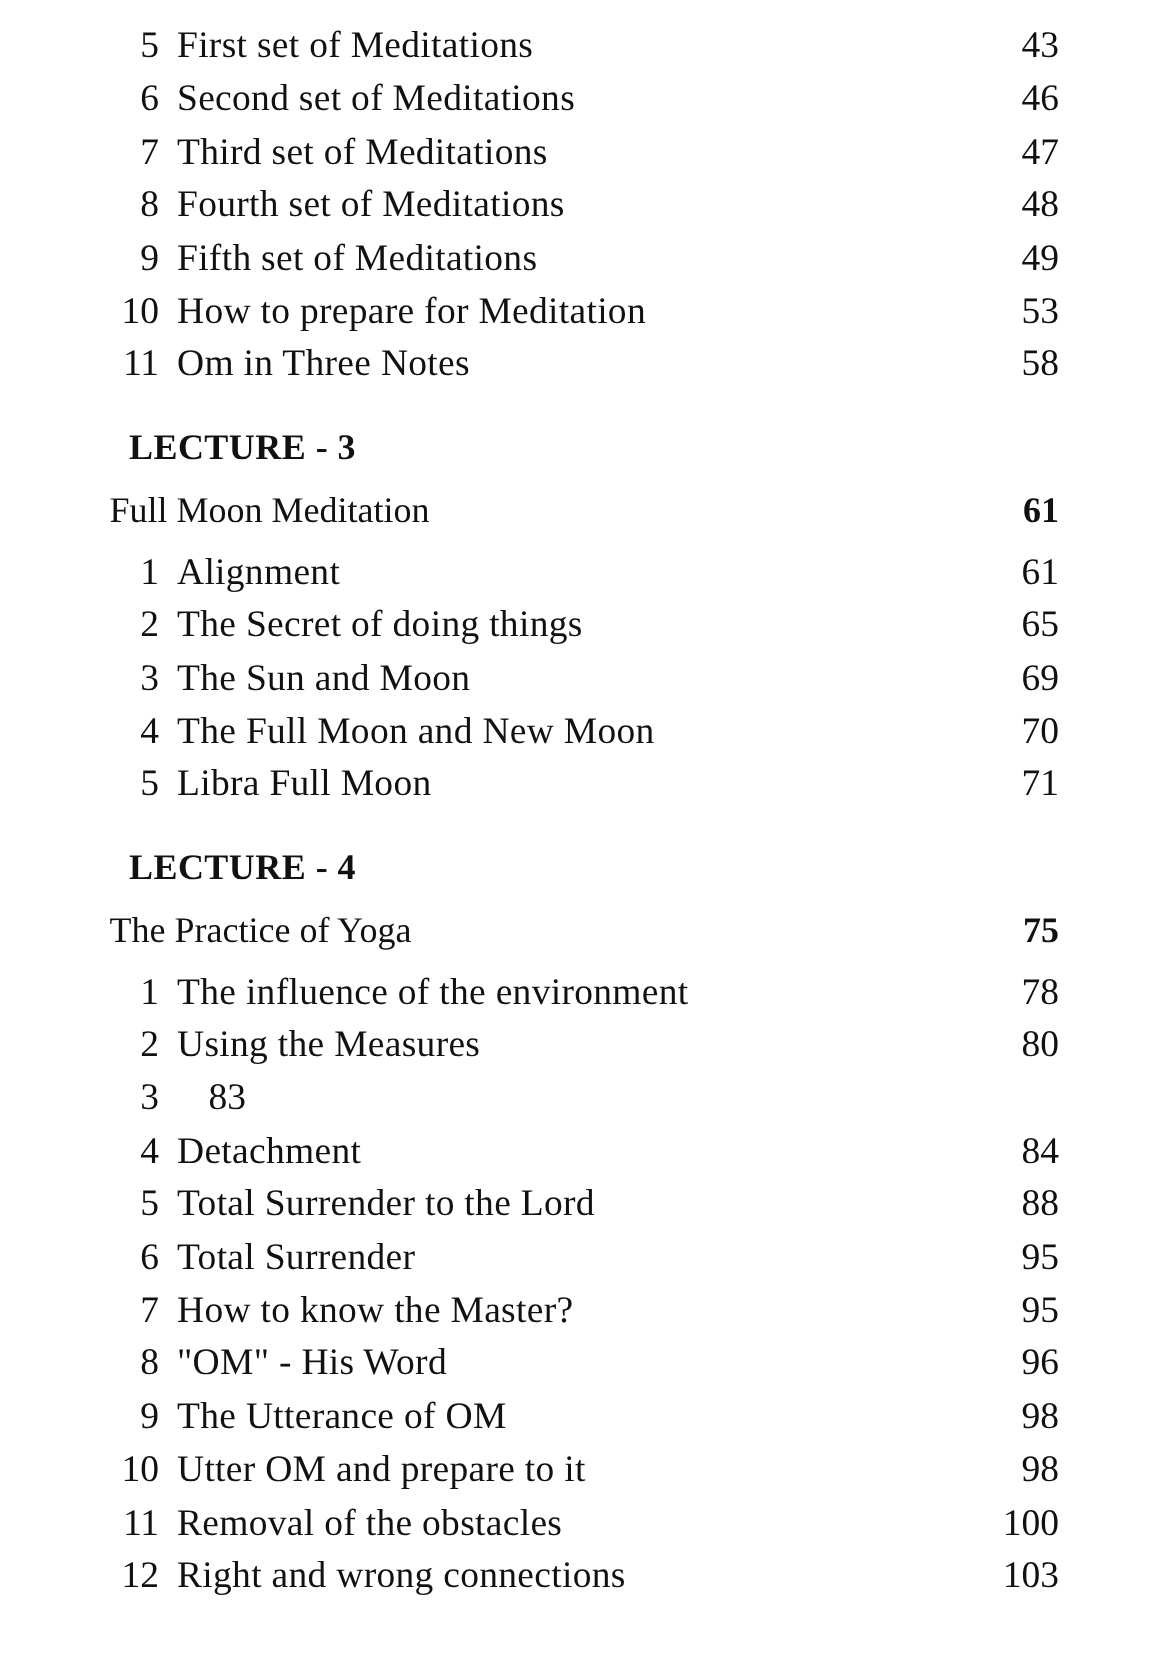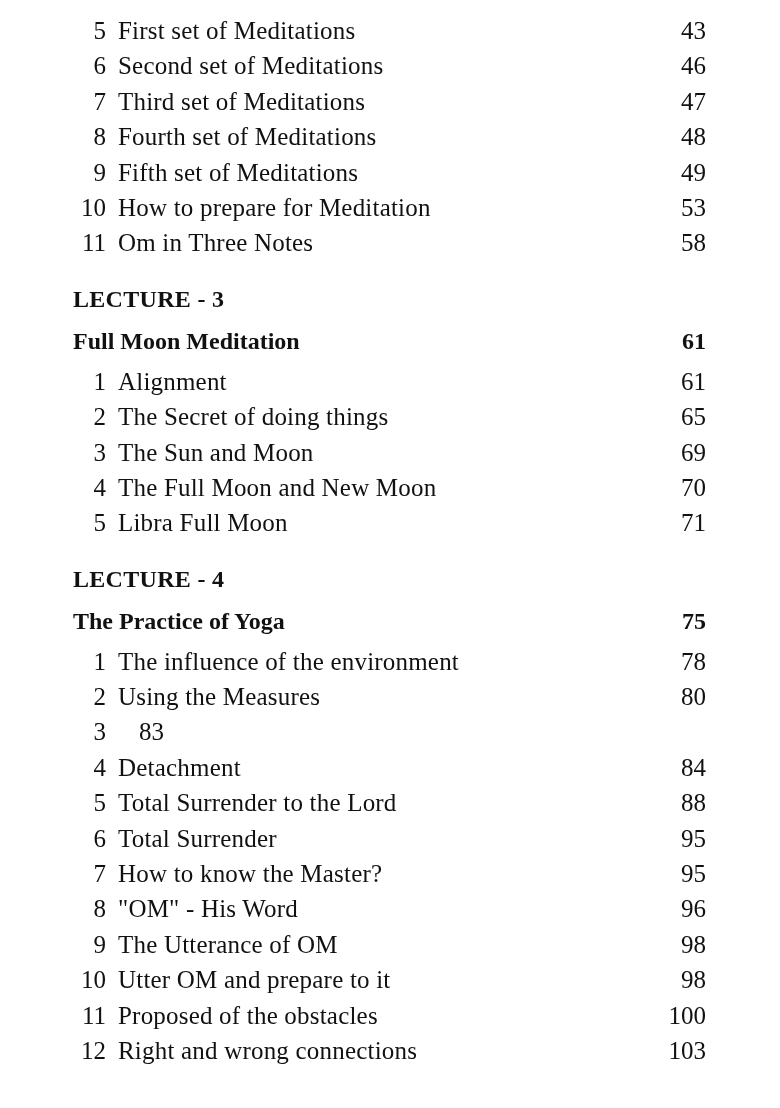--- a/index.html
+++ b/index.html
@@ -66,33 +66,33 @@
   
   .section-head {
     margin-top: 20px;
   }
   .lecture-label {
     display: block;
     font-size: 24px;
     font-weight: bold;
     font-style: normal;
     letter-spacing: 0.3px;
-    margin-left: 3px;
+    margin-left: 16px;
     margin-bottom: 15px;
   }
   .section-title-row {
     display: flex;
     align-items: baseline;
     margin-left: 3px;
     margin-bottom: 14px;
   }
   .section-title-row .sec-title {
     flex: 1 1 auto;
     font-size: 24px;
-    font-weight: bold;
+    font-weight: normal;
     font-style: normal;
     white-space: nowrap;
   }
   .section-title-row .sec-page {
     flex: 0 0 55px;
     width: 55px;
     text-align: right;
     font-size: 24px;
     font-weight: bold;
     font-style: normal;
@@ -229,21 +229,21 @@
           <span class="title">The Utterance of OM</span>
           <span class="page-no">98</span>
         </div>
         <div class="entry">
           <span class="num">10</span>
           <span class="title">Utter OM and prepare to it</span>
           <span class="page-no">98</span>
         </div>
         <div class="entry">
           <span class="num">11</span>
-          <span class="title">Proposed of the obstacles</span>
+          <span class="title">Removal of the obstacles</span>
           <span class="page-no">100</span>
         </div>
         <div class="entry">
           <span class="num">12</span>
           <span class="title">Right and wrong connections</span>
           <span class="page-no">103</span>
         </div>
       </div>
     </div>
 </div>

